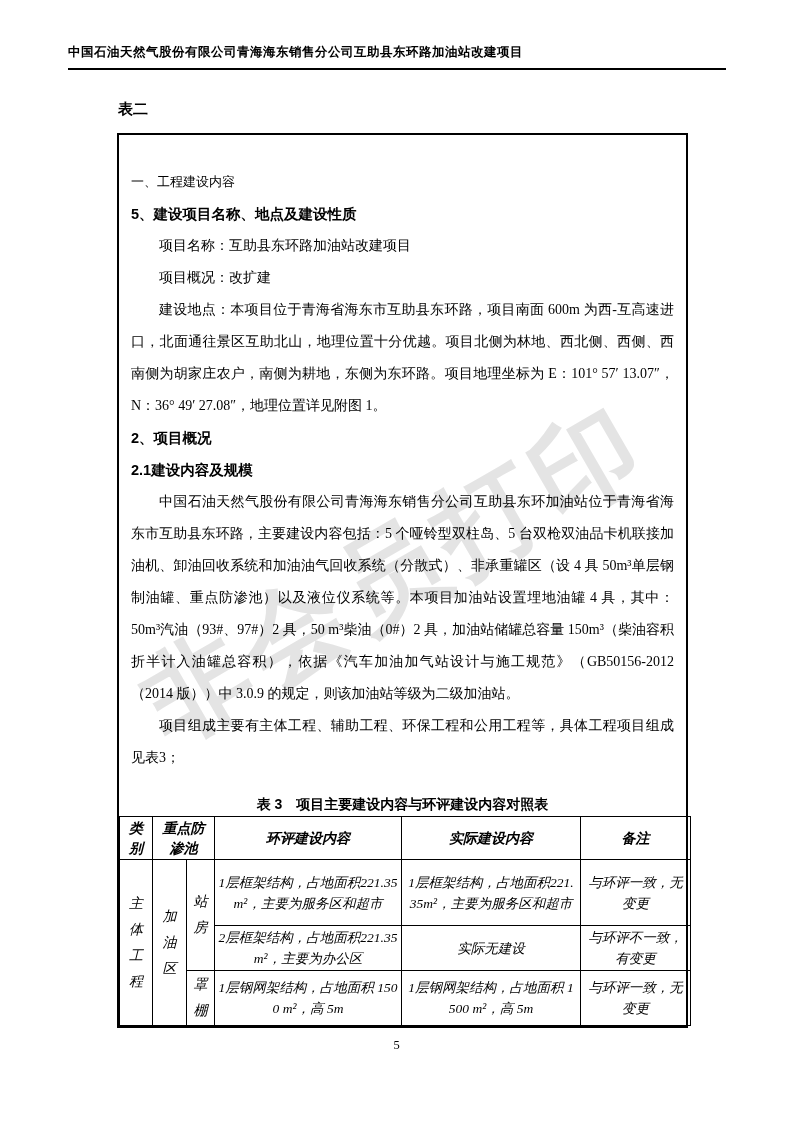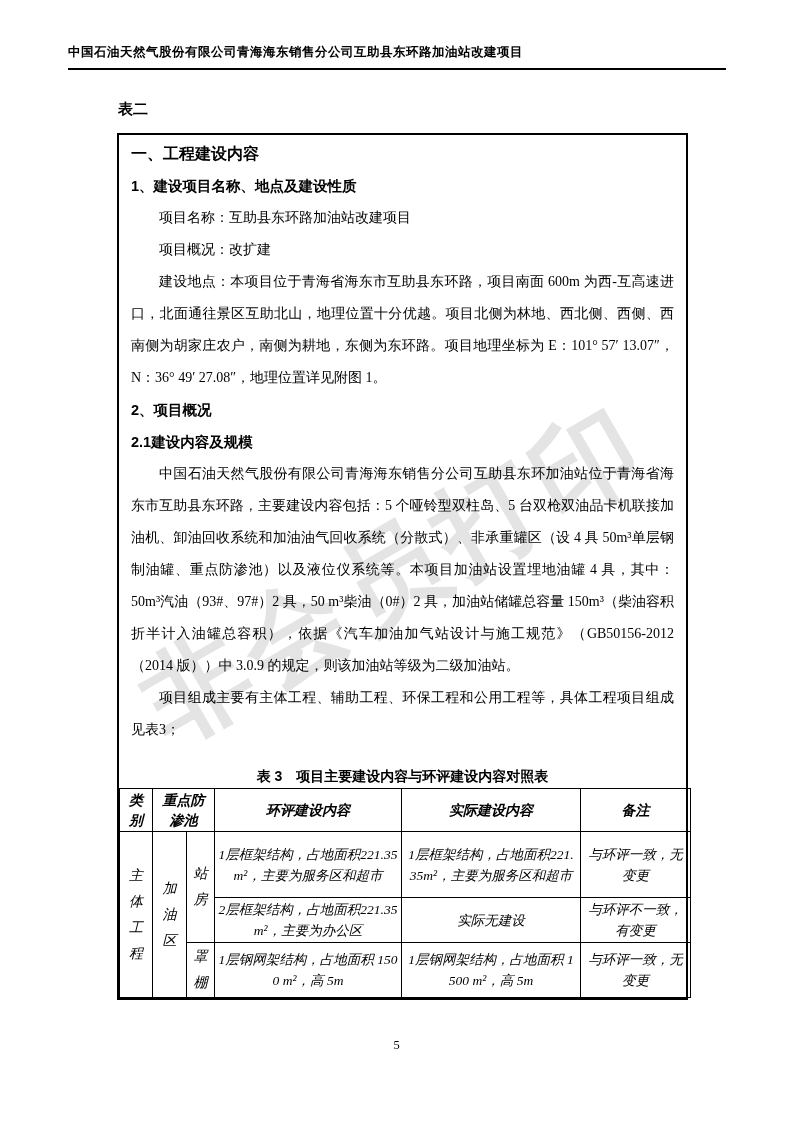--- a/index.html
+++ b/index.html
@@ -50,40 +50,41 @@
     position: absolute;
     left: 117px; top: 133px; width: 571px;
     min-height: 867px;
     border: 2px solid #000;
     padding: 3px 12px 0 12px;
     display: flex;
     flex-direction: column;
   }
   .h1 {
     font-family: "Liberation Sans", "DejaVu Sans", sans-serif;
-    font-size: 16px; font-weight: bold;
+    font-size: 13px; font-weight: normal;
     line-height: 32px;
+    margin-top: 28px;
   }
   .h2 {
     font-family: "Liberation Sans", "DejaVu Sans", sans-serif;
     font-size: 14.5px; font-weight: bold;
     line-height: 32px;
   }
   .para {
     font-size: 14px;
     line-height: 32px;
     text-align: justify;
     text-indent: 2em;
   }
   .t3-title {
     font-family: "Liberation Sans", "DejaVu Sans", sans-serif;
     font-size: 14px; font-weight: bold;
     text-align: center;
     line-height: 24px;
-    margin-top: 10px;
+    margin-top: 18px;
   }
   .t3-wrap { margin: 3px -12px 0 -12px; margin-top: auto; }
   table.t3 {
     width: 100%;
     border-collapse: collapse;
     table-layout: fixed;
     font-size: 13.5px;
     font-style: italic;
   }
   table.t3 th, table.t3 td {
@@ -126,21 +127,21 @@
   <div class="watermark">非会员打印</div>
 
   <div class="layer">
 
     <div class="page-header">中国石油天然气股份有限公司青海海东销售分公司互助县东环路加油站改建项目</div>
 
     <div class="table2-label">表二</div>
 
     <div class="main-box">
       <div class="h1">一、工程建设内容</div>
-      <div class="h2">1、建设项目名称、地点及建设性质</div>
+      <div class="h2">5、建设项目名称、地点及建设性质</div>
       <div class="para">项目名称：互助县东环路加油站改建项目</div>
       <div class="para">项目概况：改扩建</div>
       <div class="para">建设地点：本项目位于青海省海东市互助县东环路，项目南面 600m 为西-互高速进口，北面通往景区互助北山，地理位置十分优越。项目北侧为林地、西北侧、西侧、西南侧为胡家庄农户，南侧为耕地，东侧为东环路。项目地理坐标为 E：101° 57′ 13.07″，N：36° 49′ 27.08″，地理位置详见附图 1。</div>
       <div class="h2">2、项目概况</div>
       <div class="h2">2.1建设内容及规模</div>
       <div class="para">中国石油天然气股份有限公司青海海东销售分公司互助县东环加油站位于青海省海东市互助县东环路，主要建设内容包括：5 个哑铃型双柱岛、5 台双枪双油品卡机联接加油机、卸油回收系统和加油油气回收系统（分散式）、非承重罐区（设 4 具 50m³单层钢制油罐、重点防渗池）以及液位仪系统等。本项目加油站设置埋地油罐 4 具，其中：50m³汽油（93#、97#）2 具，50 m³柴油（0#）2 具，加油站储罐总容量 150m³（柴油容积折半计入油罐总容积），依据《汽车加油加气站设计与施工规范》（GB50156-2012（2014 版））中 3.0.9 的规定，则该加油站等级为二级加油站。</div>
       <div class="para">项目组成主要有主体工程、辅助工程、环保工程和公用工程等，具体工程项目组成见表3；</div>
 
       <div class="t3-wrap">
         <div class="t3-title">表 3　项目主要建设内容与环评建设内容对照表</div>

